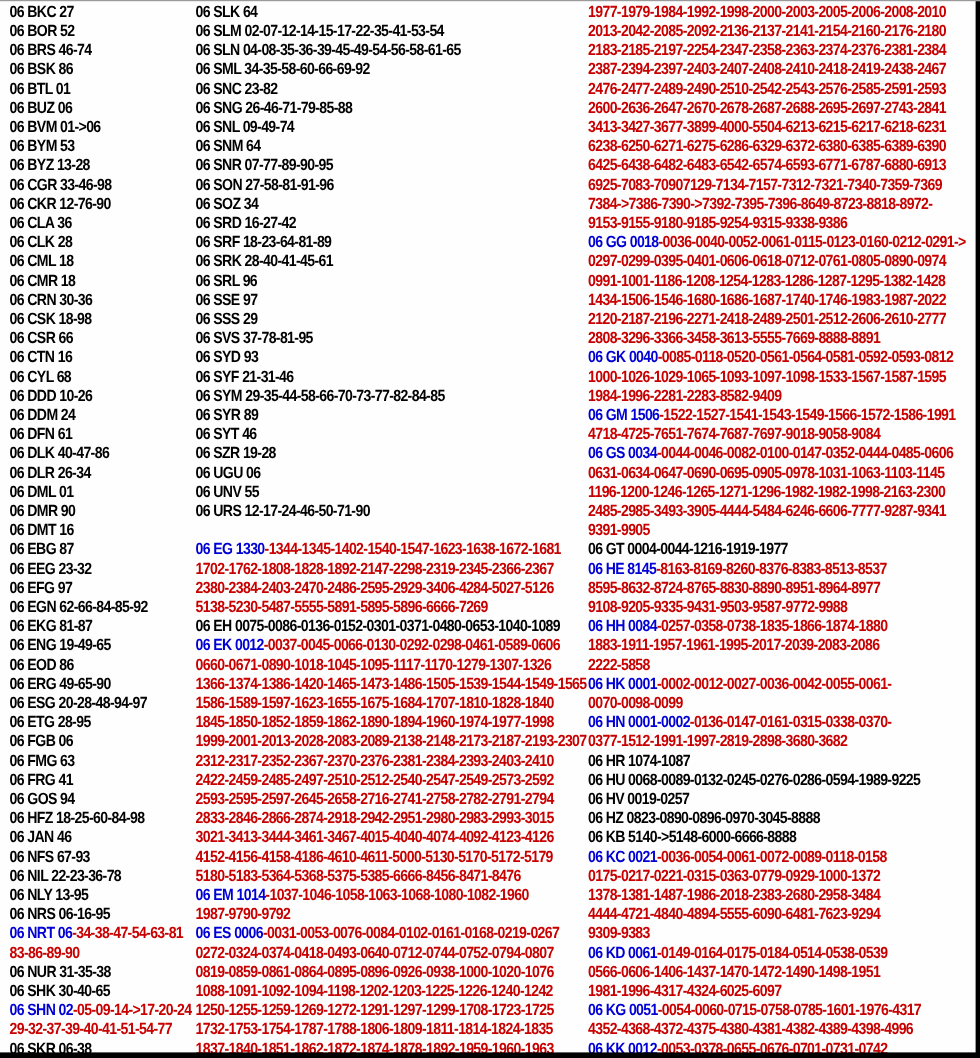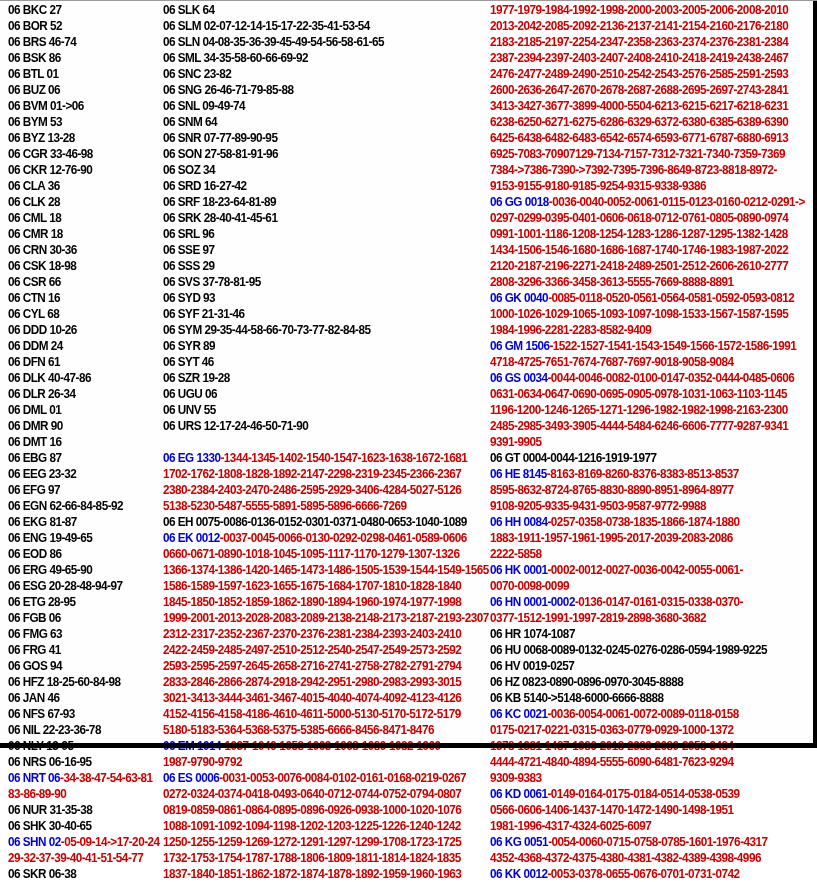--- a/index.html
+++ b/index.html
@@ -2,21 +2,21 @@
 <html style="--ink: #000000; --blue: #0000d4; --red: #c80000;"><head>
 <meta charset="utf-8">
 <style>
   html,body{margin:0;padding:0;}
   body{
     width:817px;height:882px;overflow:hidden;position:relative;
     background:#ffffff;
     font-family:"Liberation Sans",sans-serif;
   }
   .page{
-    position:absolute;left:0;top:0;width:817px;height:748px;
+    position:absolute;left:0;top:0;width:817px;height:882px;
     background:#fefefe;
     border-top:1px solid #9a9a9a;
     box-sizing:border-box;
   }
   .col{
     position:absolute;top:1px;
     transform:scaleX(0.87);
     transform-origin:0 0;
   }
   .col-1{left:8px;}

